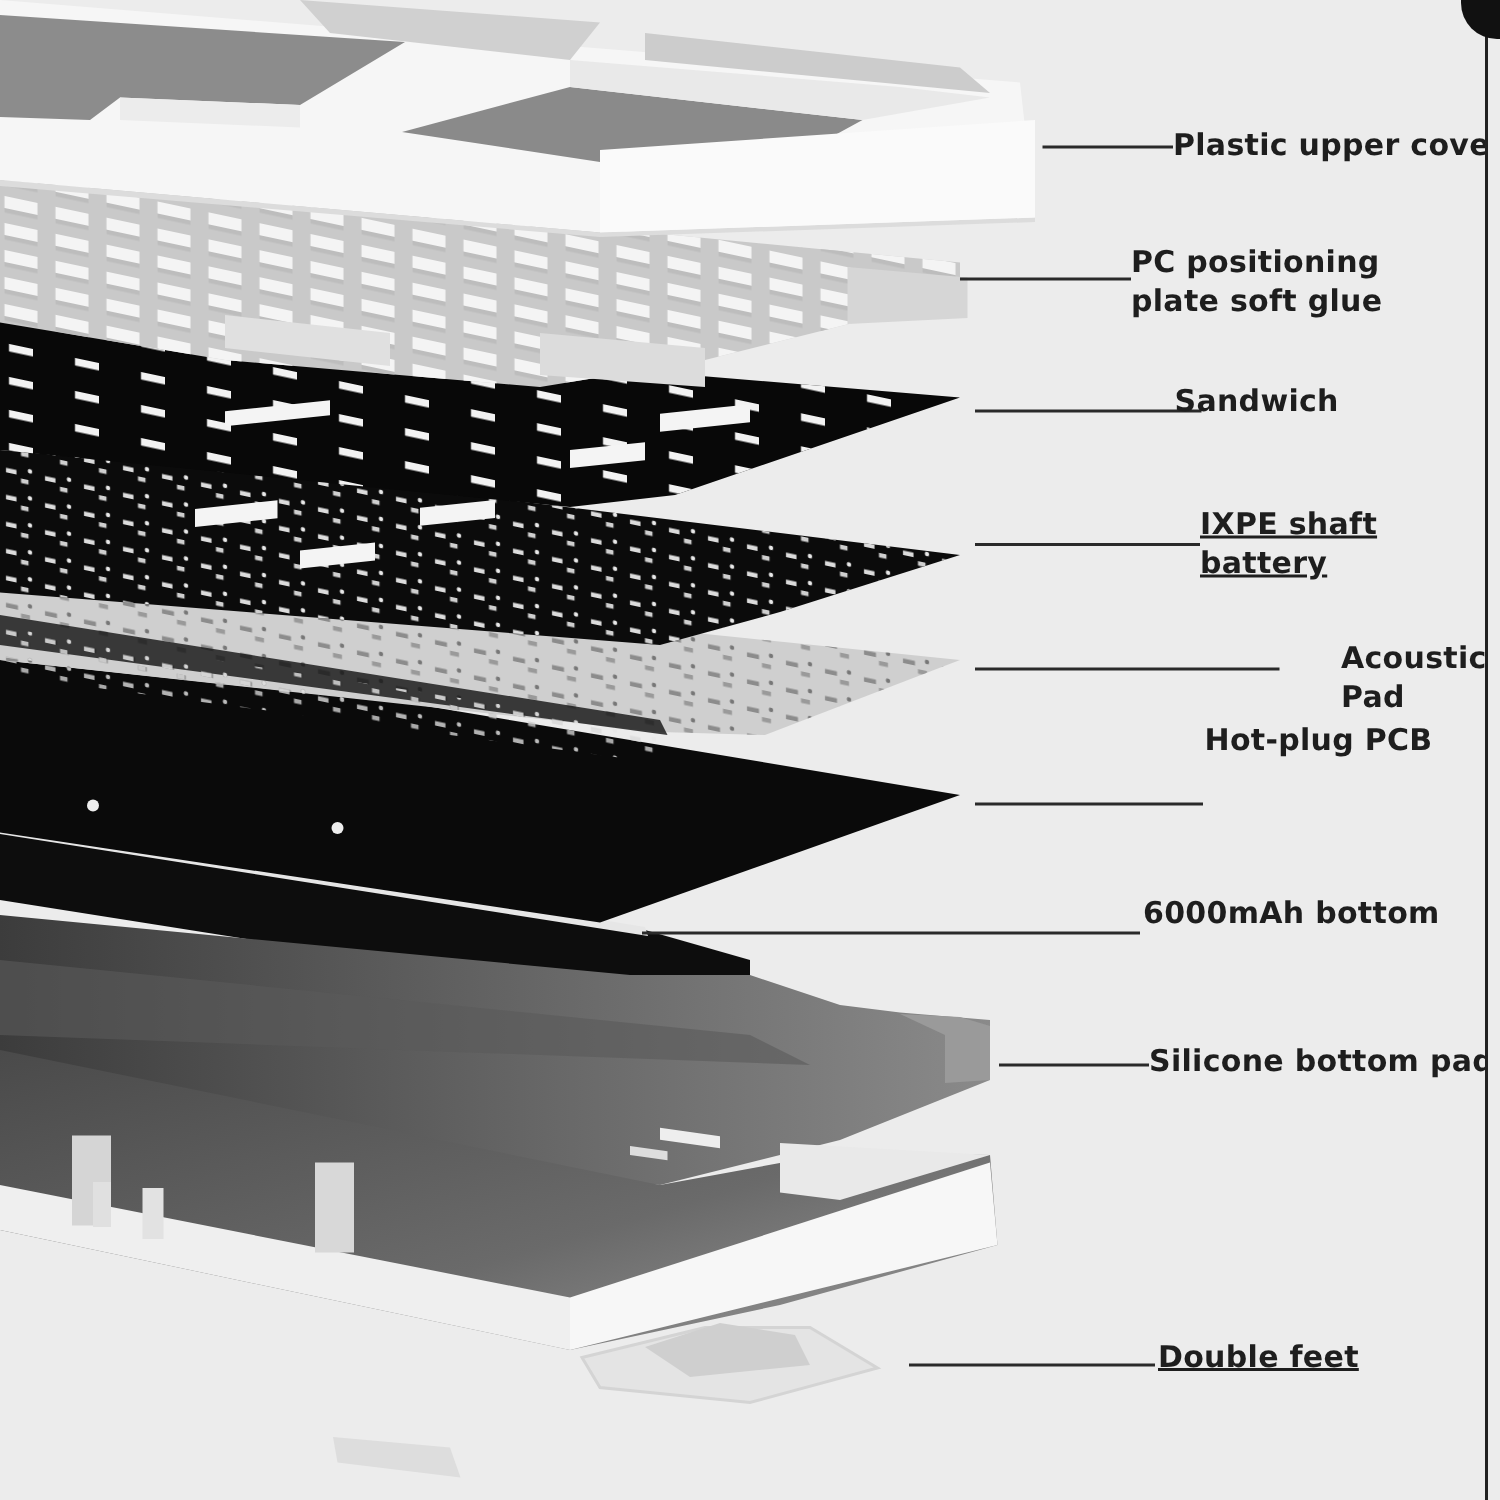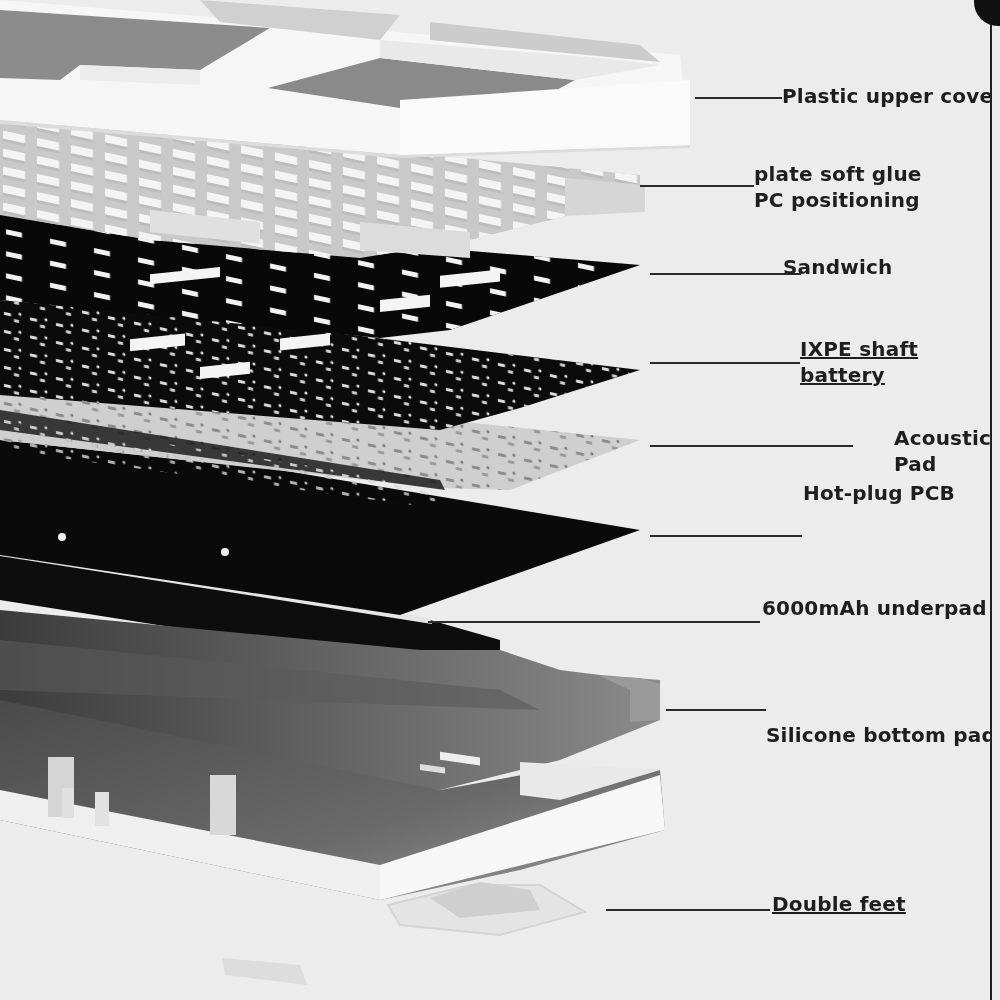--- a/index.html
+++ b/index.html
@@ -110,22 +110,22 @@
   </svg>
 
   
   <div class="leader" style="left:695px; top:97px; width:87px;"></div>
   <div class="label" style="left:782px; top:83px;">
     <span>Plastic upper cover</span>
   </div>
 
   <div class="leader" style="left:640px; top:185px; width:114px;"></div>
   <div class="label" style="left:754px; top:161px;">
+    <div>PC positioning</div>
     <div>plate soft glue</div>
-    <div>PC positioning</div>
   </div>
 
   <div class="leader" style="left:650px; top:273px; width:151px;"></div>
   <div class="label" style="left:783px; top:254px;">
     <div>Sandwich</div>
   </div>
 
   <div class="leader" style="left:650px; top:362px; width:150px;"></div>
   <div class="label" style="left:800px; top:336px;text-decoration:underline;">
     <div>IXPE shaft</div>
@@ -138,25 +138,25 @@
     <div>Pad</div>
   </div>
 
   <div class="leader" style="left:650px; top:535px; width:152px;"></div>
   <div class="label" style="left:803px; top:480px;">
     <span>Hot-plug PCB</span>
   </div>
 
   <div class="leader" style="left:428px; top:621px; width:332px;"></div>
   <div class="label" style="left:762px; top:595px;">
-    <span>6000mAh underpad</span>
+    <span>6000mAh bottom</span>
   </div>
 
   <div class="leader" style="left:666px; top:709px; width:100px;"></div>
-  <div class="label" style="left:766px; top:694px;margin-top:28px;">
+  <div class="label" style="left:766px; top:694px;">
     <span>Silicone bottom pad</span>
   </div>
 
   <div class="leader" style="left:606px; top:909px; width:164px;"></div>
   <div class="label" style="left:772px; top:891px;text-decoration:underline;">
     <span>Double feet</span>
   </div>
 
   <div class="frame-edge"></div>
   <div class="frame-corner"></div>

